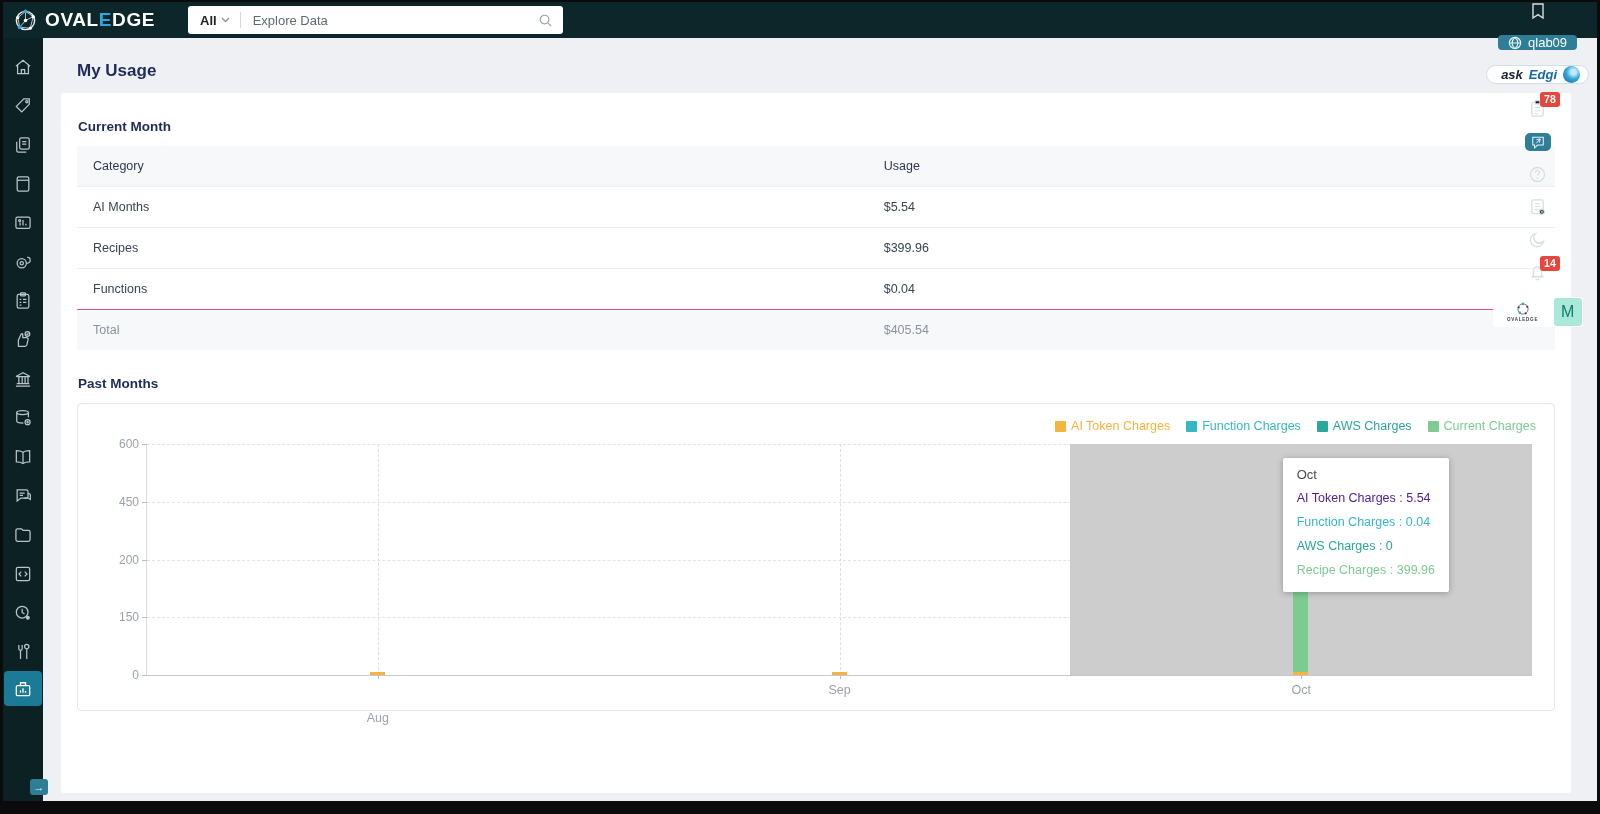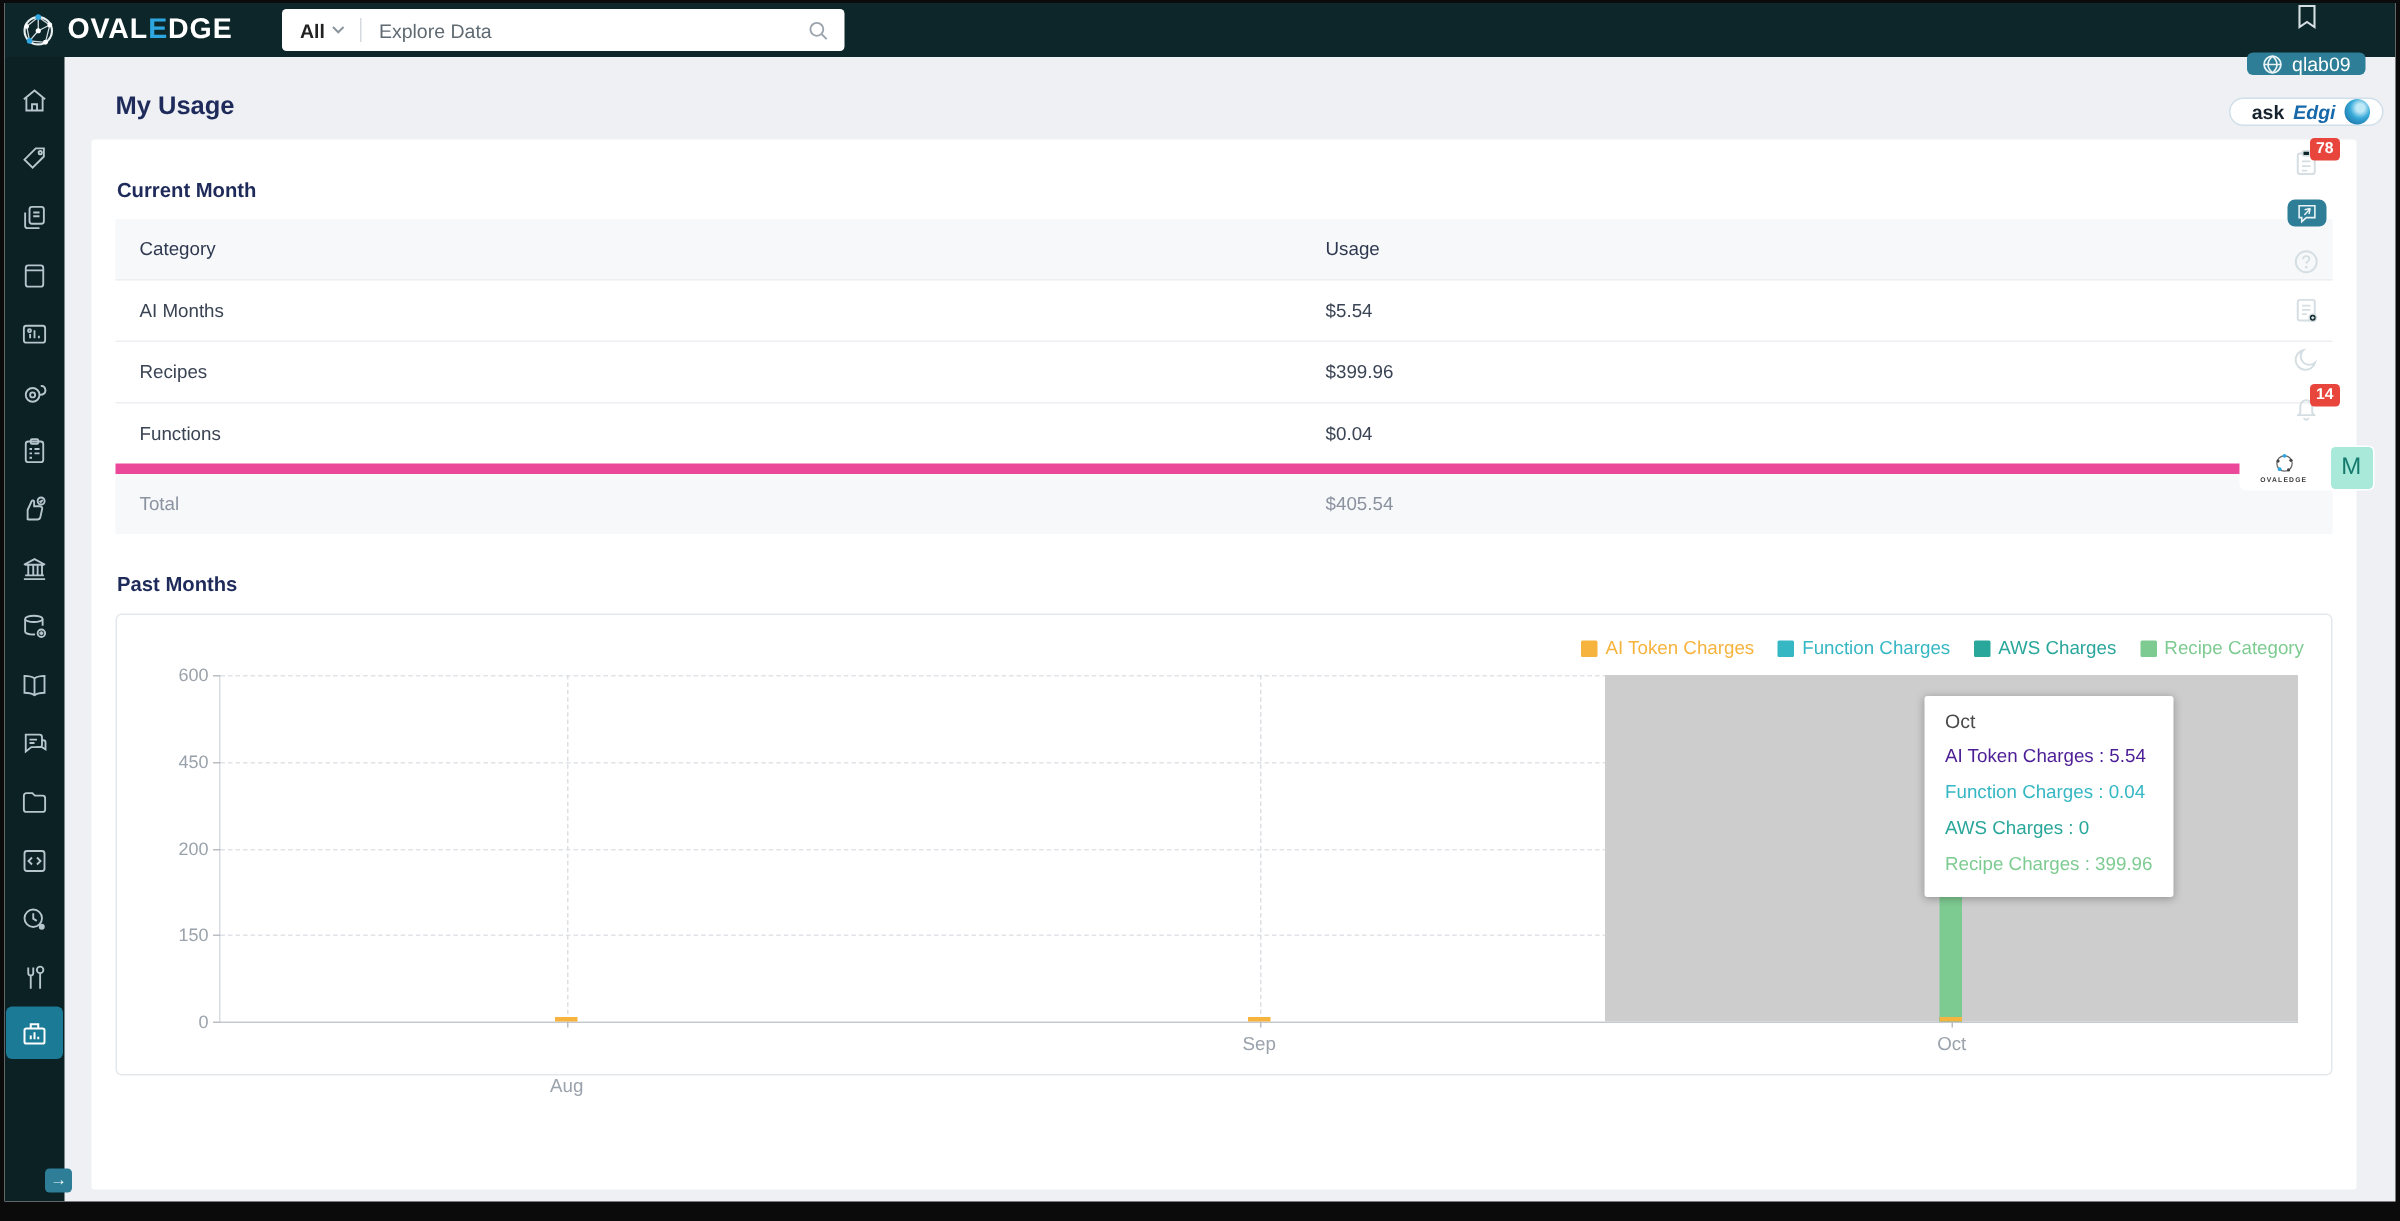--- a/index.html
+++ b/index.html
@@ -38,21 +38,21 @@
     font-weight:bold; padding:1px 4px; border-radius:3px; line-height:1.25;
   }
   .env-btn {
     background:#2d7e96; color:#fff; border:none; border-radius:4px; height:26px; padding:0 10px;
     display:flex; align-items:center; gap:6px; font-size:13px; cursor:pointer; font-family:inherit;
   }
   .askedgi {
     background:#fff; border:1px solid #cfe0ea; border-radius:14px; height:26px; padding:0 8px 0 14px;
     display:flex; align-items:center; gap:6px; cursor:pointer; font-family:inherit;
   }
-  .askedgi .t1 { font-weight:bold; font-size:13px; color:#16222e; }
+  .askedgi .t1 { font-style:italic; font-weight:bold; font-size:13px; color:#16222e; }
   .askedgi .t2 { font-style:italic; font-weight:bold; font-size:13px; color:#1769aa; }
   .swirl { width:17px; height:17px; border-radius:50%;
     background:radial-gradient(circle at 62% 35%, #bfe9f7 0 18%, #37a9d8 45%, #135d94 100%); }
   .sq-btn { width:26px; height:26px; border:none; border-radius:5px; background:#2d7e96;
     display:flex; align-items:center; justify-content:center; cursor:pointer; }
   .profile-chip { background:#fff; border-radius:4px; height:30px; display:flex; align-items:center;
     gap:5px; padding:1px 1px 1px 4px; cursor:pointer; border:none; font-family:inherit; }
   .mini-brand { display:flex; flex-direction:column; align-items:center; width:52px; }
   .mini-brand .mb-text { font-size:4.5px; letter-spacing:.8px; color:#3a3a3a; font-weight:bold; margin-top:1px; }
   .avatar { width:28px; height:28px; border-radius:3px; background:#a9e9d9; color:#157a6e;
@@ -73,21 +73,21 @@
   }
   
   main { flex:1; padding:10px 26px 0 18px; min-width:0; }
   h1.page-title { font-size:17px; font-weight:bold; color:#1e2a5a; margin:13px 0 12px 16px; }
   .card { background:#fff; border-radius:2px; padding:18px 16px 20px; height:700px; }
   h2.sec { font-size:13.5px; font-weight:bold; color:#1e2a5a; margin:8px 0 12px 1px; }
   table.usage { width:100%; border-collapse:collapse; font-size:12.5px; color:#3a4454; }
   table.usage th { text-align:left; font-weight:normal; color:#2e3950; padding:13px 16px; background:#f7f8fa; }
   table.usage th:first-child, table.usage td:first-child { width:53.5%; }
   table.usage td { padding:13px 16px; border-top:1px solid #edeff2; color:#3a4454; }
-  table.usage tfoot td { background:#f7f8fa; color:#8b92a0; border-top:7px solid #ec4899; }
+  table.usage tfoot td { background:#f7f8fa; color:#8b92a0; border-top:1px solid #ec4899; }
   .table-wrap { margin-bottom:26px; }
   
   .chart-card { border:1px solid #e4e7eb; border-radius:4px; padding:10px 12px 8px; margin-top:2px; }
   .legend { display:flex; justify-content:flex-end; gap:16px; font-size:12.5px; height:20px;
     align-items:center; margin:2px 6px 8px 0; }
   .legend-item { display:flex; align-items:center; gap:5px; cursor:pointer; }
   .swatch { width:11px; height:11px; display:inline-block; border-radius:1px; }
   .plot { position:relative; height:232px; margin:6px 10px 0 56px;
     border-left:1px solid #d9dde2; border-bottom:1px solid #c5c9cf; }
   .grid-h { position:absolute; left:0; right:0; border-top:1px dashed #e0e3e7; z-index:0; }
@@ -386,21 +386,21 @@
               <span class="legend-item">
                 <span class="swatch" style="background: rgb(54, 183, 196);"></span>
                 <span style="color: rgb(54, 183, 196);">Function Charges</span>
               </span>
               <span class="legend-item">
                 <span class="swatch" style="background: rgb(42, 167, 155);"></span>
                 <span style="color: rgb(42, 167, 155);">AWS Charges</span>
               </span>
               <span class="legend-item">
                 <span class="swatch" style="background: rgb(126, 203, 146);"></span>
-                <span style="color: rgb(126, 203, 146);">Recipe Category</span>
+                <span style="color: rgb(126, 203, 146);">Current Charges</span>
               </span>
             </div>
           <div class="plot">
             <div class="tooltip">
               <div class="tt-title">Oct</div>
               <div>
                   <div class="tt-line" style="color: #4c1d95;">AI Token Charges : 5.54</div>
                   <div class="tt-line" style="color: rgb(54, 183, 196);">Function Charges : 0.04</div>
                   <div class="tt-line" style="color: rgb(42, 167, 155);">AWS Charges : 0</div>
                   <div class="tt-line" style="color: rgb(126, 203, 146);">Recipe Charges : 399.96</div>

